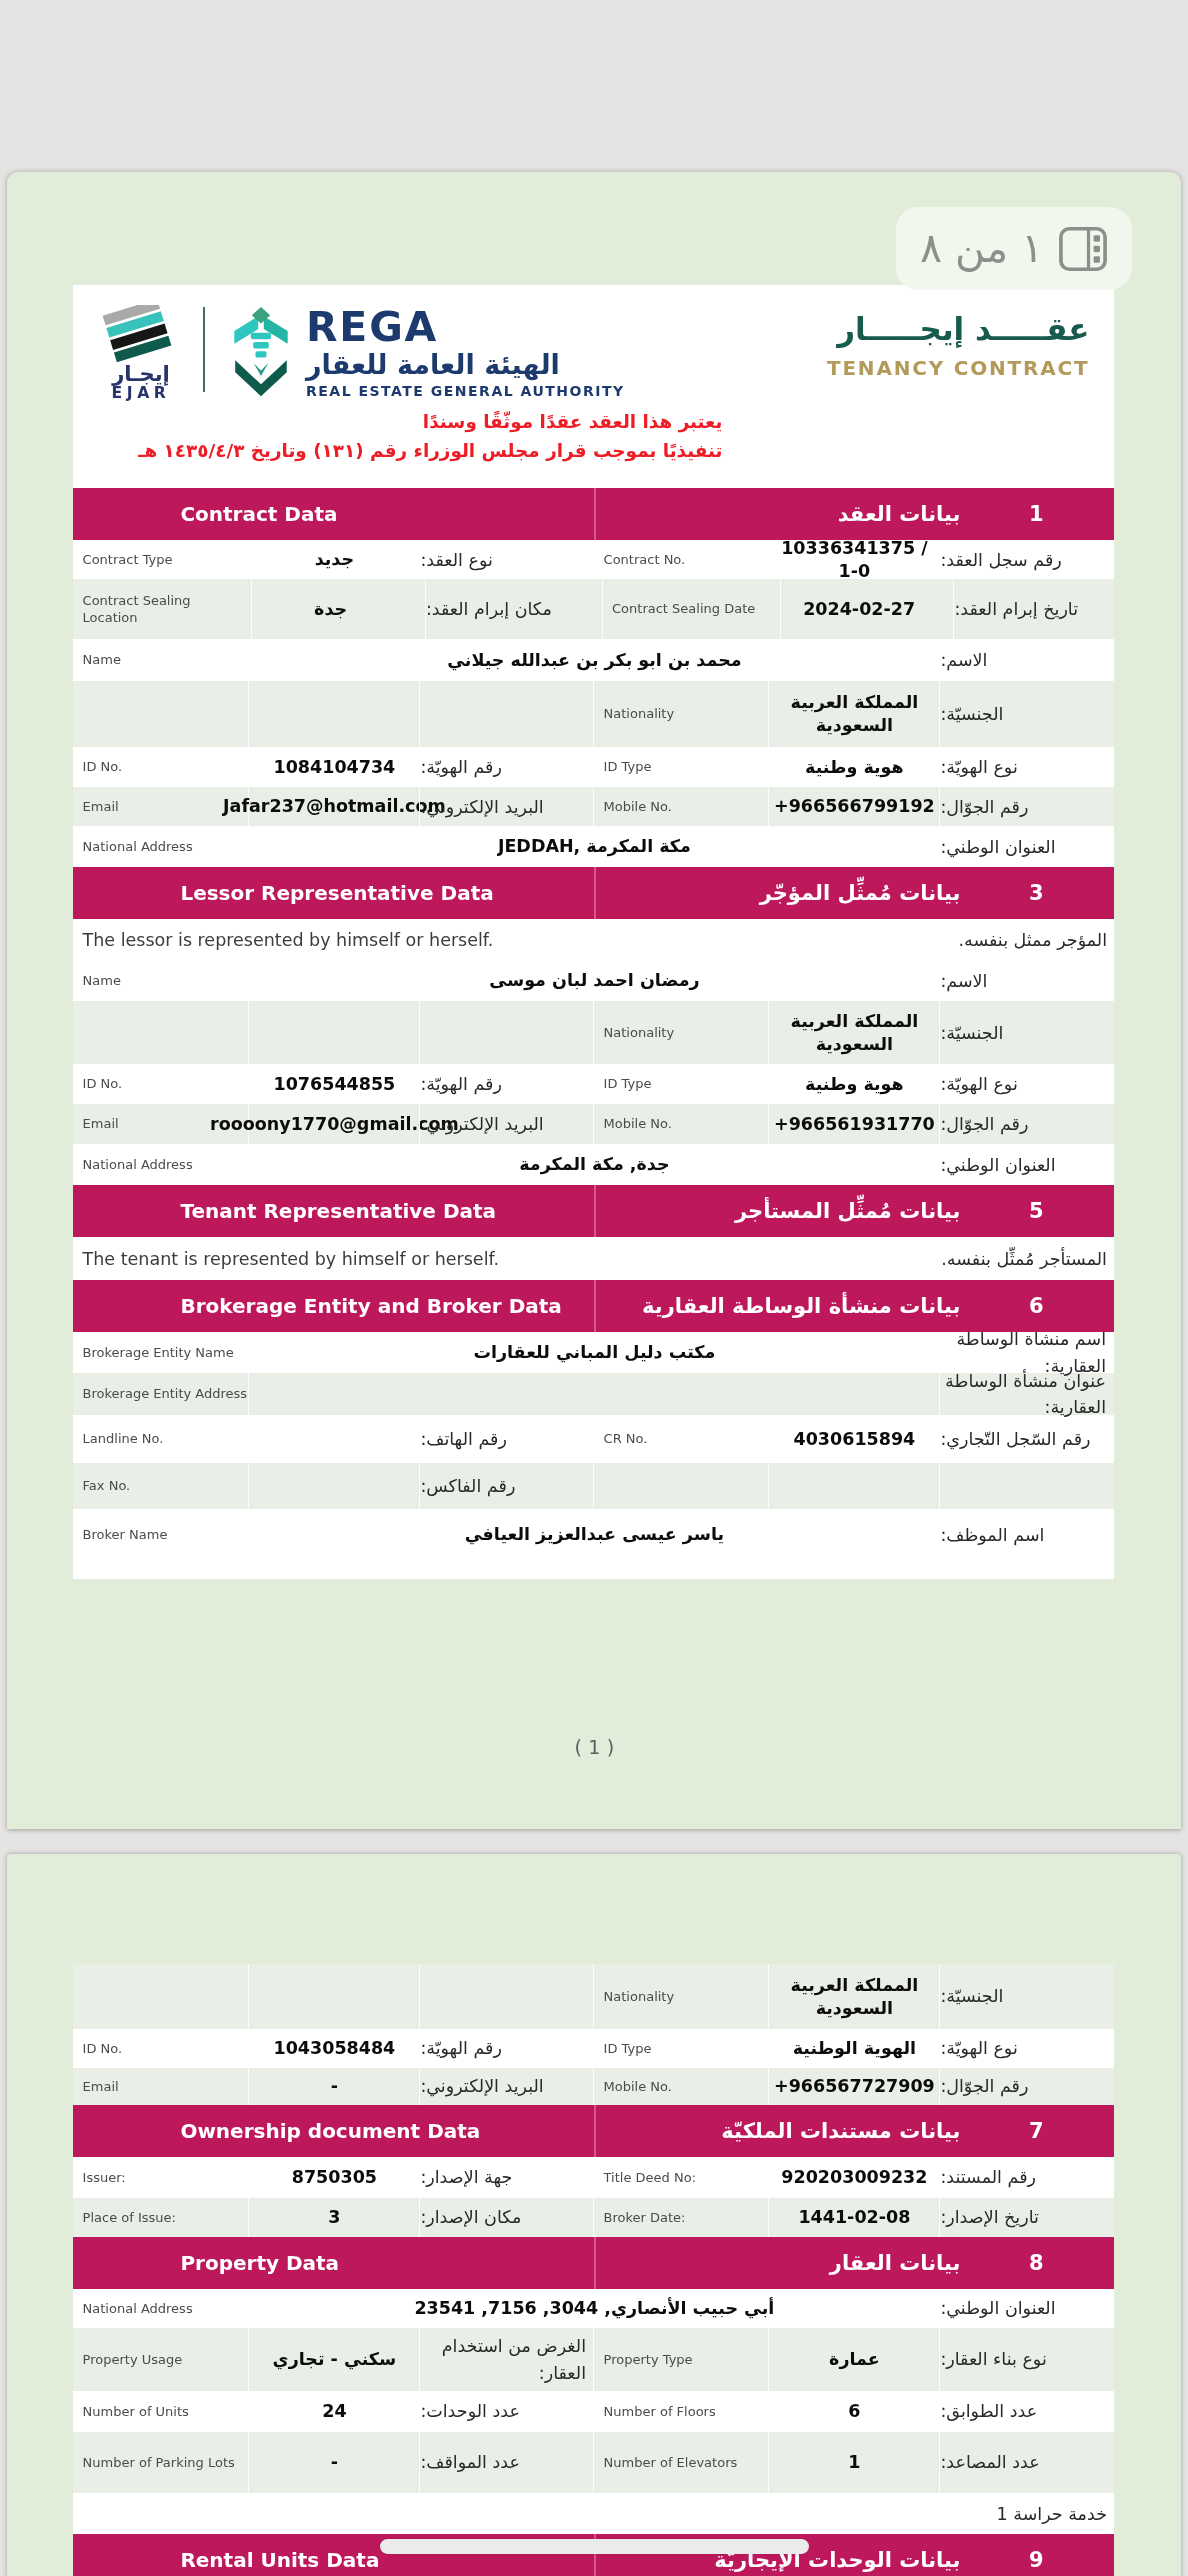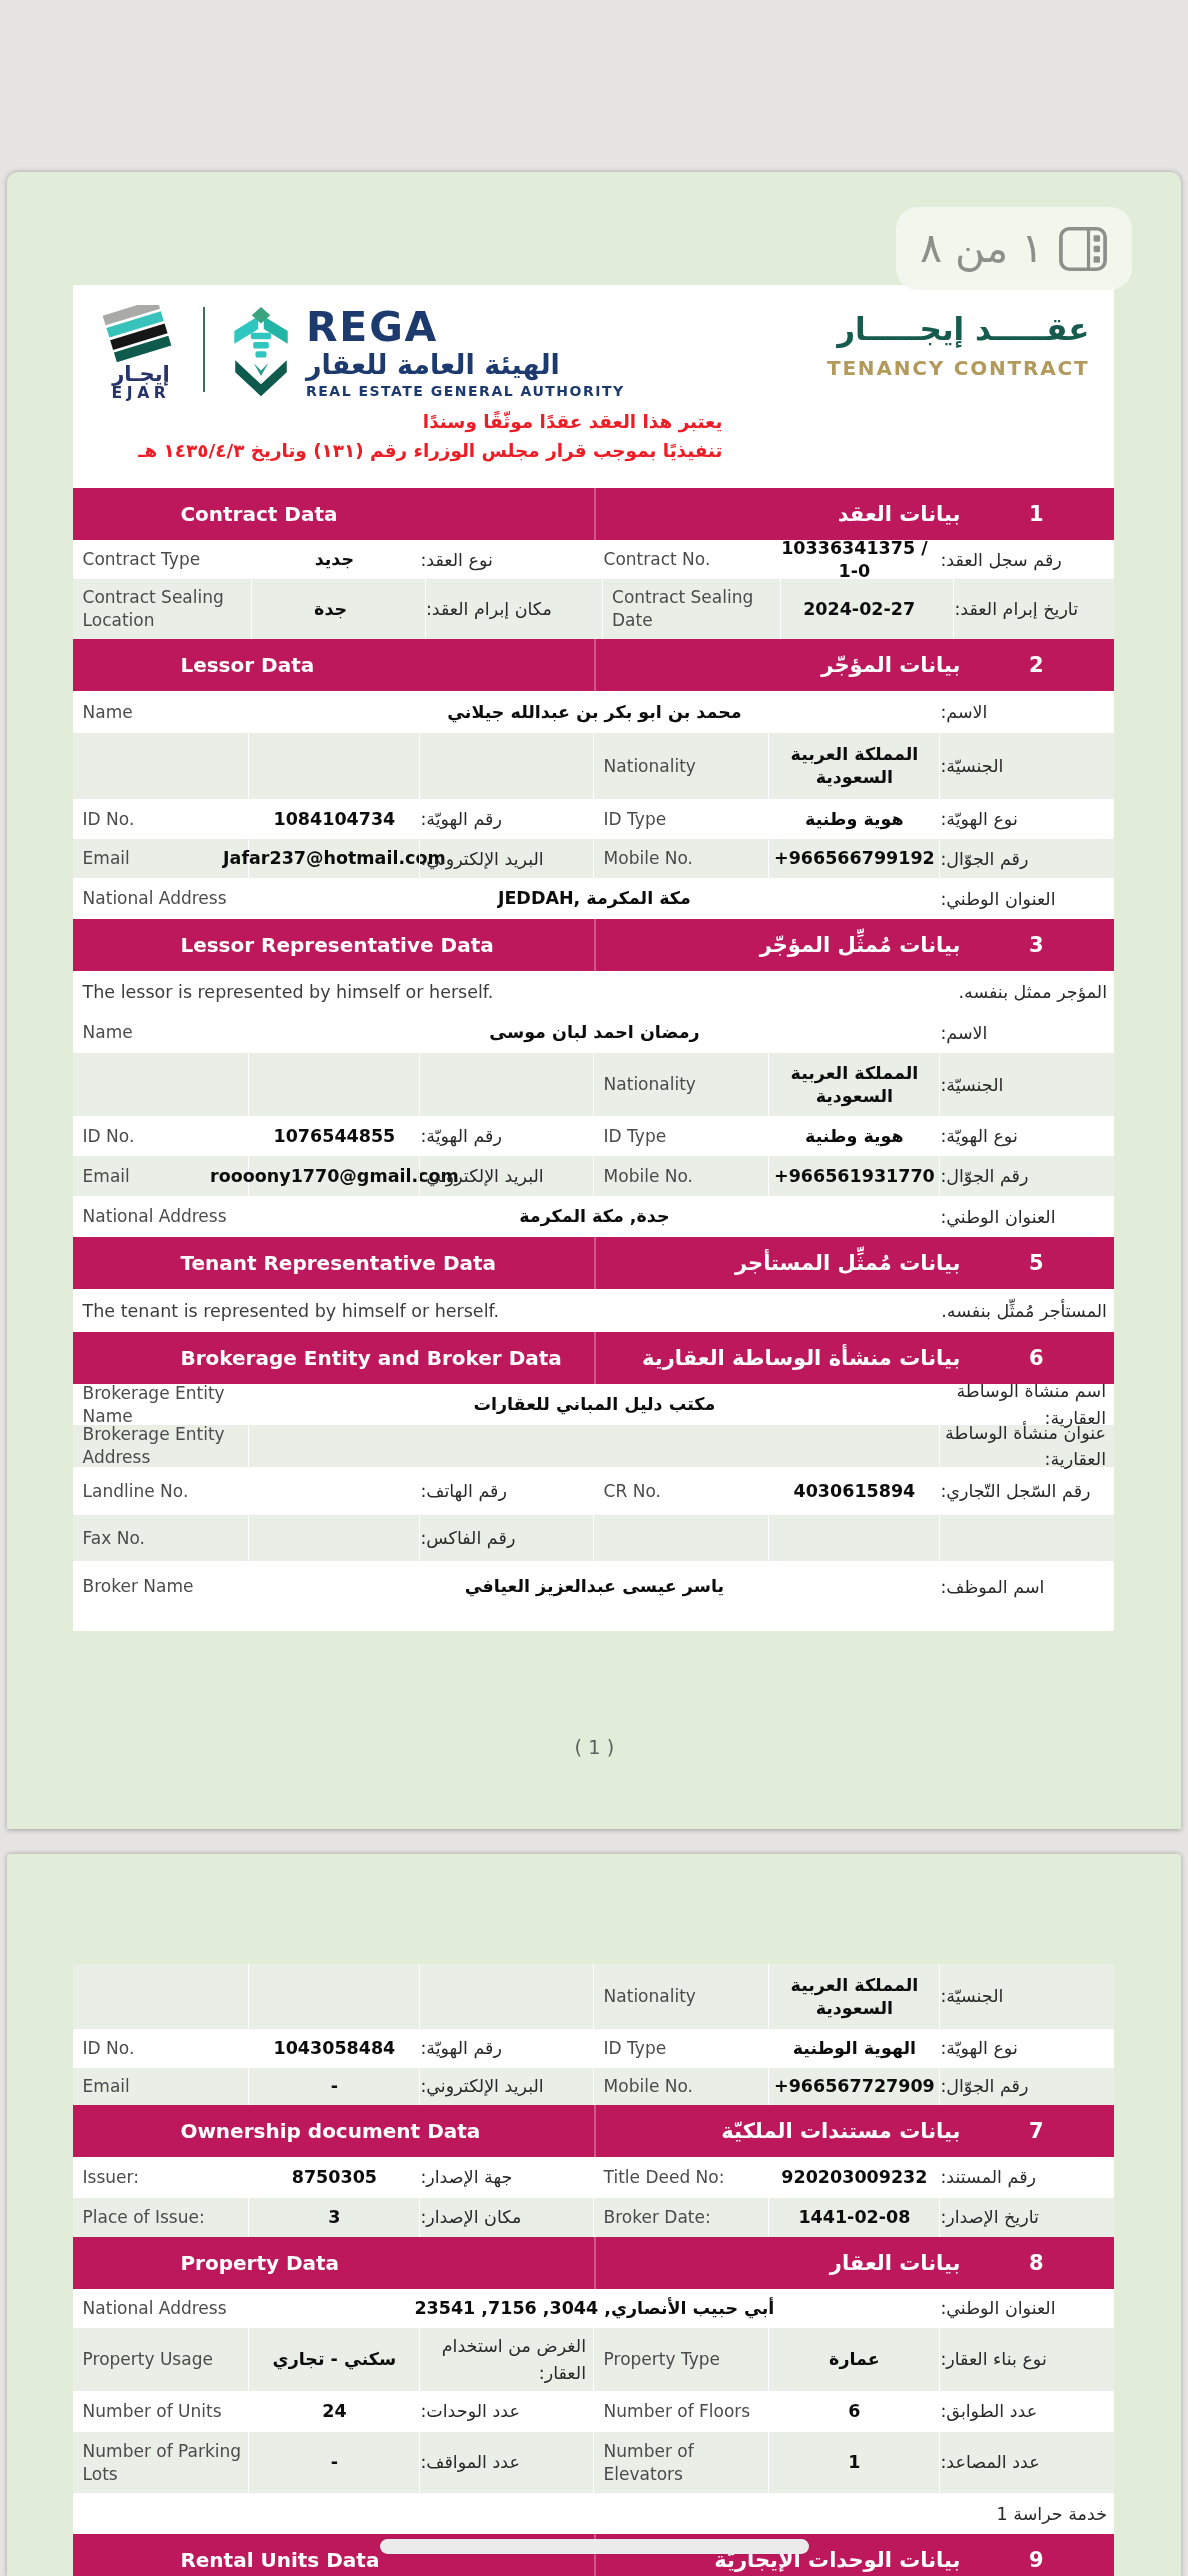--- a/index.html
+++ b/index.html
@@ -36,21 +36,21 @@
     font-weight:700;font-size:20px;}
   .sec-ar{width:521px;position:relative;}
   .sec-title{position:absolute;right:154px;top:50%;transform:translateY(-50%);
     direction:rtl;font-weight:700;font-size:21px;white-space:nowrap;}
   .sec-num{position:absolute;right:55px;top:50%;transform:translateY(-50%);
     width:46px;text-align:center;font-weight:700;font-size:21px;}
   .row{display:flex;align-items:center;}
   .bg-w{background:#fff;} .bg-g{background:#e9efe6;}
   .cell{box-sizing:border-box;height:100%;display:flex;align-items:center;}
   .cell+.cell{border-left:1.8px solid #fff;}
-  .c-en{width:175px;padding-left:9.2px;color:#4b4b4b;font-size:17px;line-height:1.35;}
+  .c-en{width:175px;padding-left:9.2px;color:#4b4b4b;font-size:13px;line-height:1.35;}
   .c-v{width:171px;justify-content:center;text-align:center;font-weight:700;color:#0c0c0c;
     font-size:17.5px;line-height:1.3;unicode-bidi:plaintext;}
   .c-v.wide{width:691px;}
   .c-ar{width:174px;padding-right:7.4px;justify-content:flex-end;text-align:right;direction:rtl;
     color:#292929;font-size:17.5px;line-height:1.5;}
   .row.note{justify-content:space-between;padding:0 7.4px 0 9.2px;}
   .note-en{color:#3c3c3c;font-size:17.5px;}
   .note-ar{color:#2a2a2a;font-size:17.5px;direction:rtl;}
 
   .page-num{position:absolute;top:1564px;left:0;width:100%;text-align:center;
@@ -131,27 +131,20 @@
           <div class="cell c-ar">رقم سجل العقد:</div>
         </div>
         <div class="row bg-g" style="height: 60px; gap: 16px;">
           <div class="cell c-en">Contract Sealing Location</div>
           <div class="cell c-v">جدة</div>
           <div class="cell c-ar">مكان إبرام العقد:</div>
           <div class="cell c-en">Contract Sealing Date</div>
           <div class="cell c-v">2024-02-27</div>
           <div class="cell c-ar">تاريخ إبرام العقد:</div>
         </div>
-        <div class="sec">
-          <div class="sec-en">Lessor Data</div>
-          <div class="sec-ar">
-            <div class="sec-title">بيانات المؤجّر</div>
-            <div class="sec-num">2</div>
-          </div>
-        </div>
         <div class="row bg-w" style="height: 42px;">
           <div class="cell c-en">Name</div>
           <div class="cell c-v wide">محمد بن ابو بكر بن عبدالله جيلاني</div>
           <div class="cell c-ar">الاسم:</div>
         </div>
         <div class="row bg-g" style="height: 66px;">
           <div class="cell c-en"></div>
           <div class="cell c-v"></div>
           <div class="cell c-ar"></div>
           <div class="cell c-en">Nationality</div>

